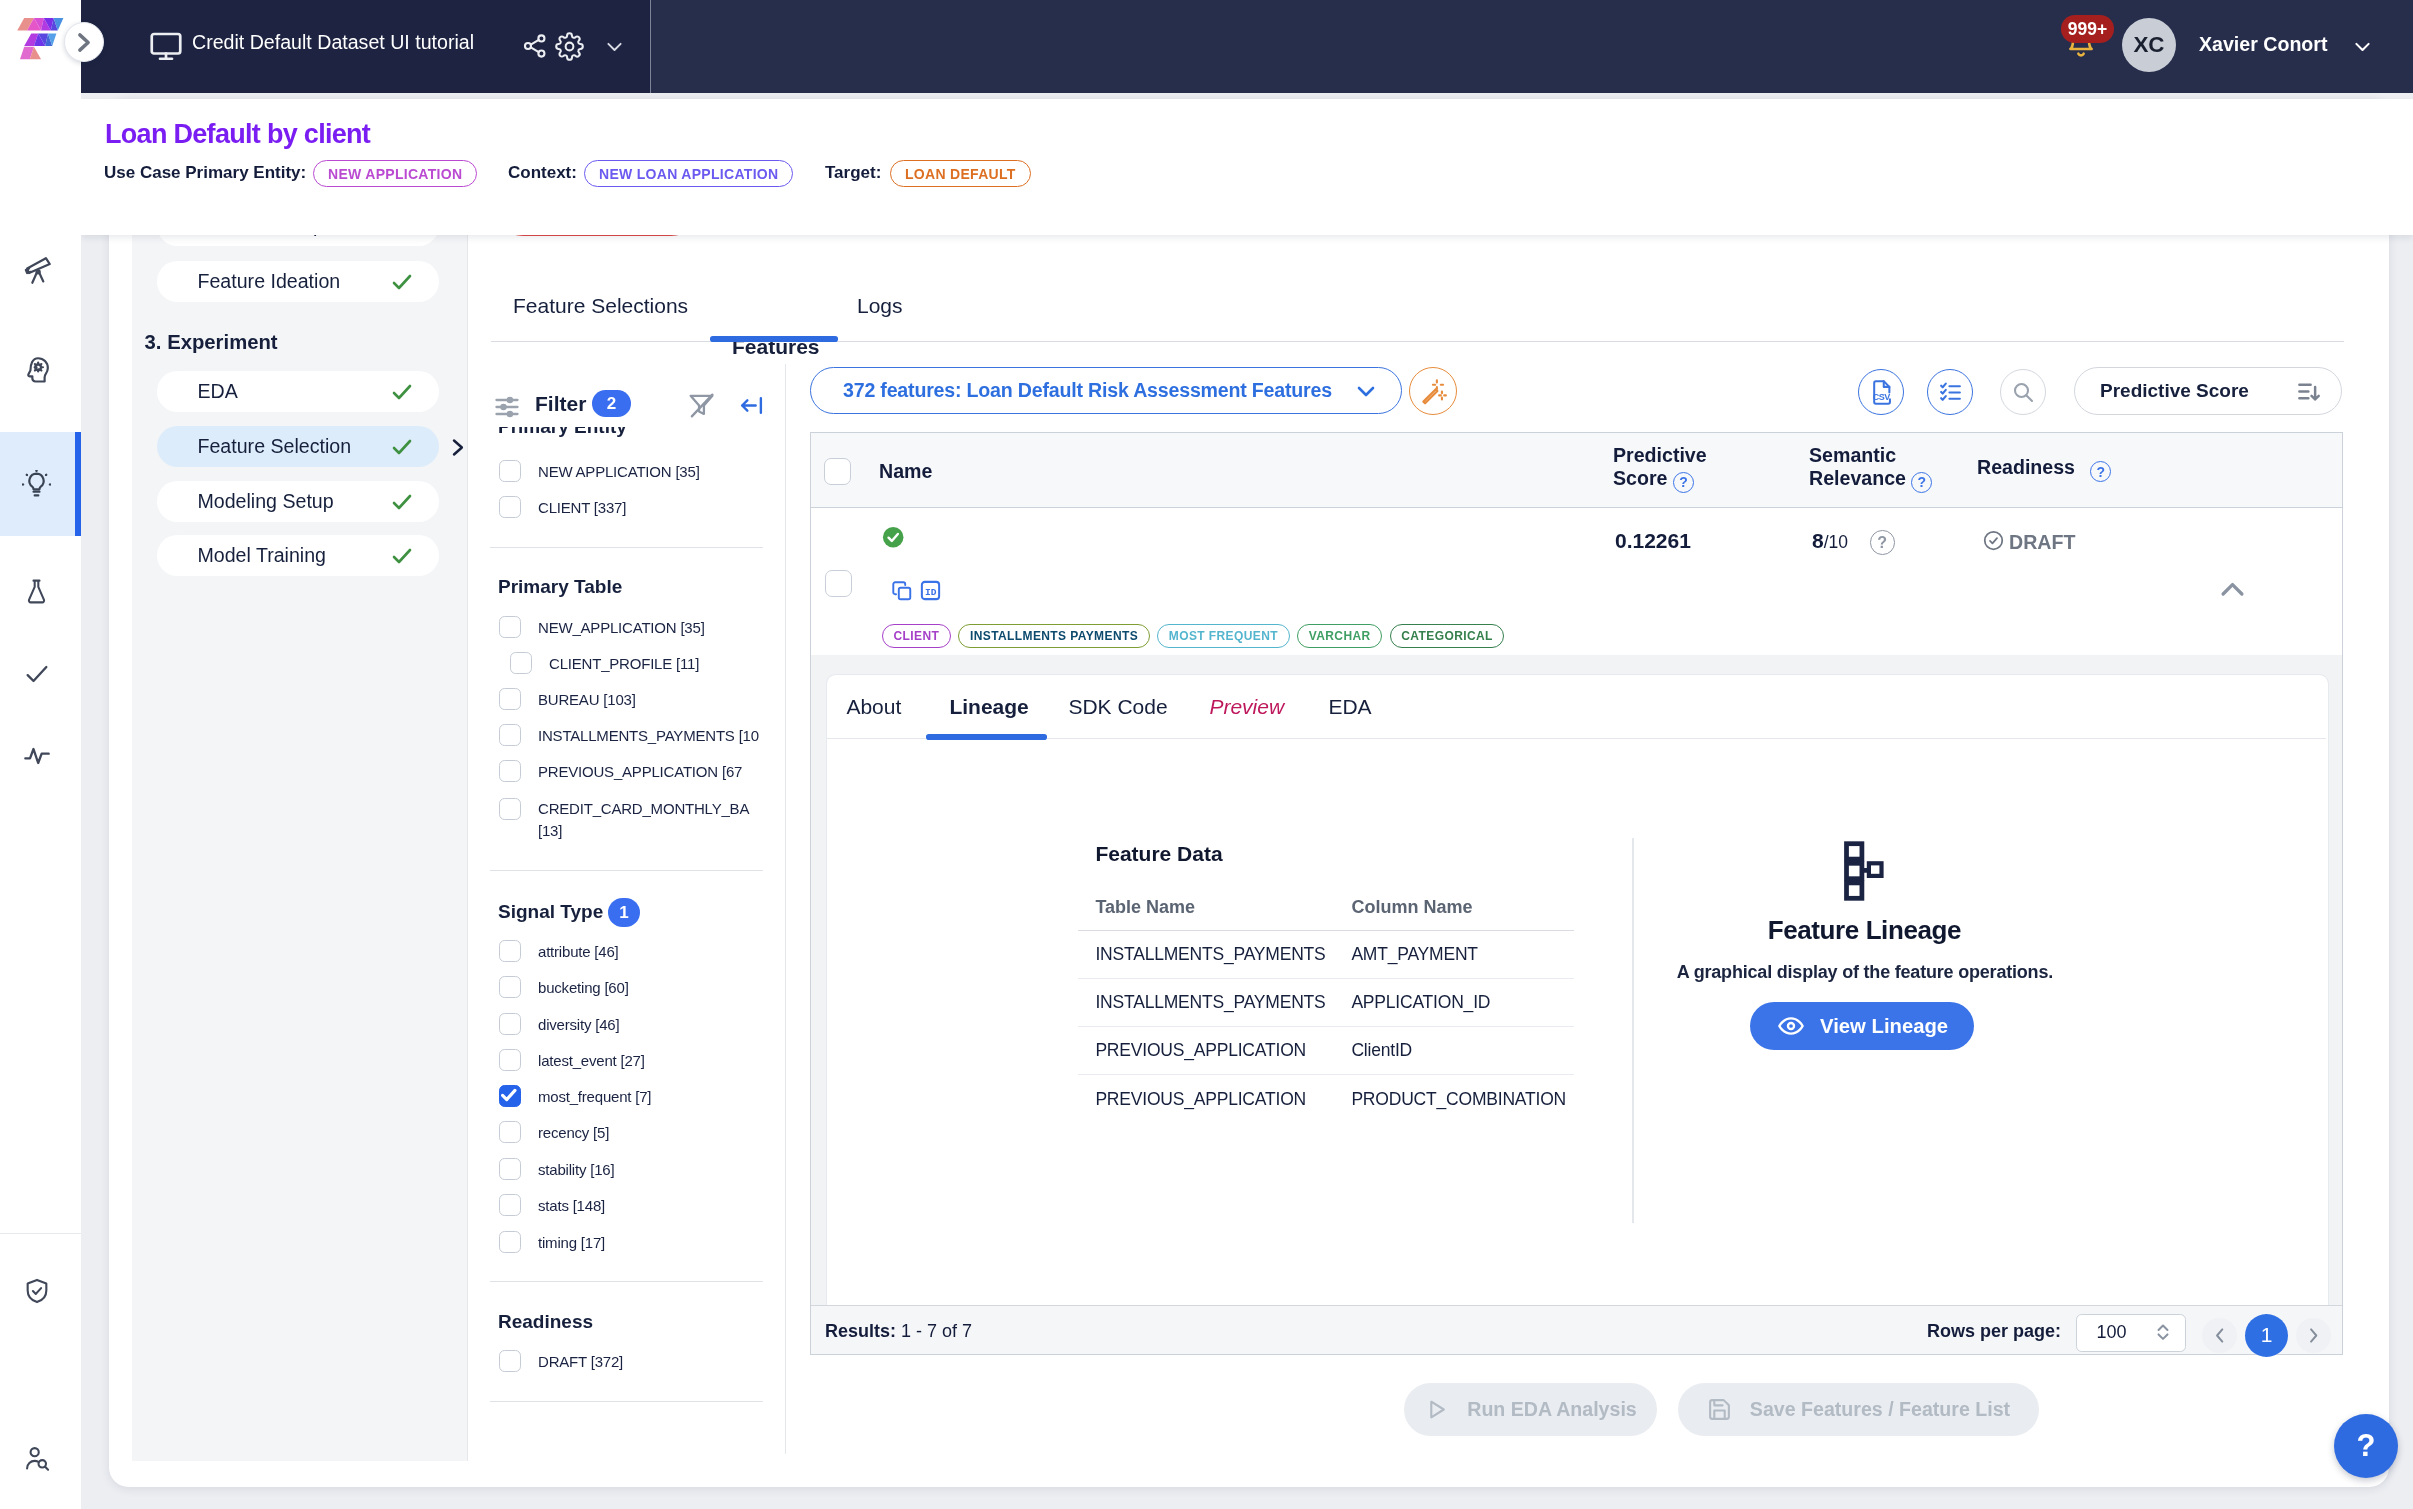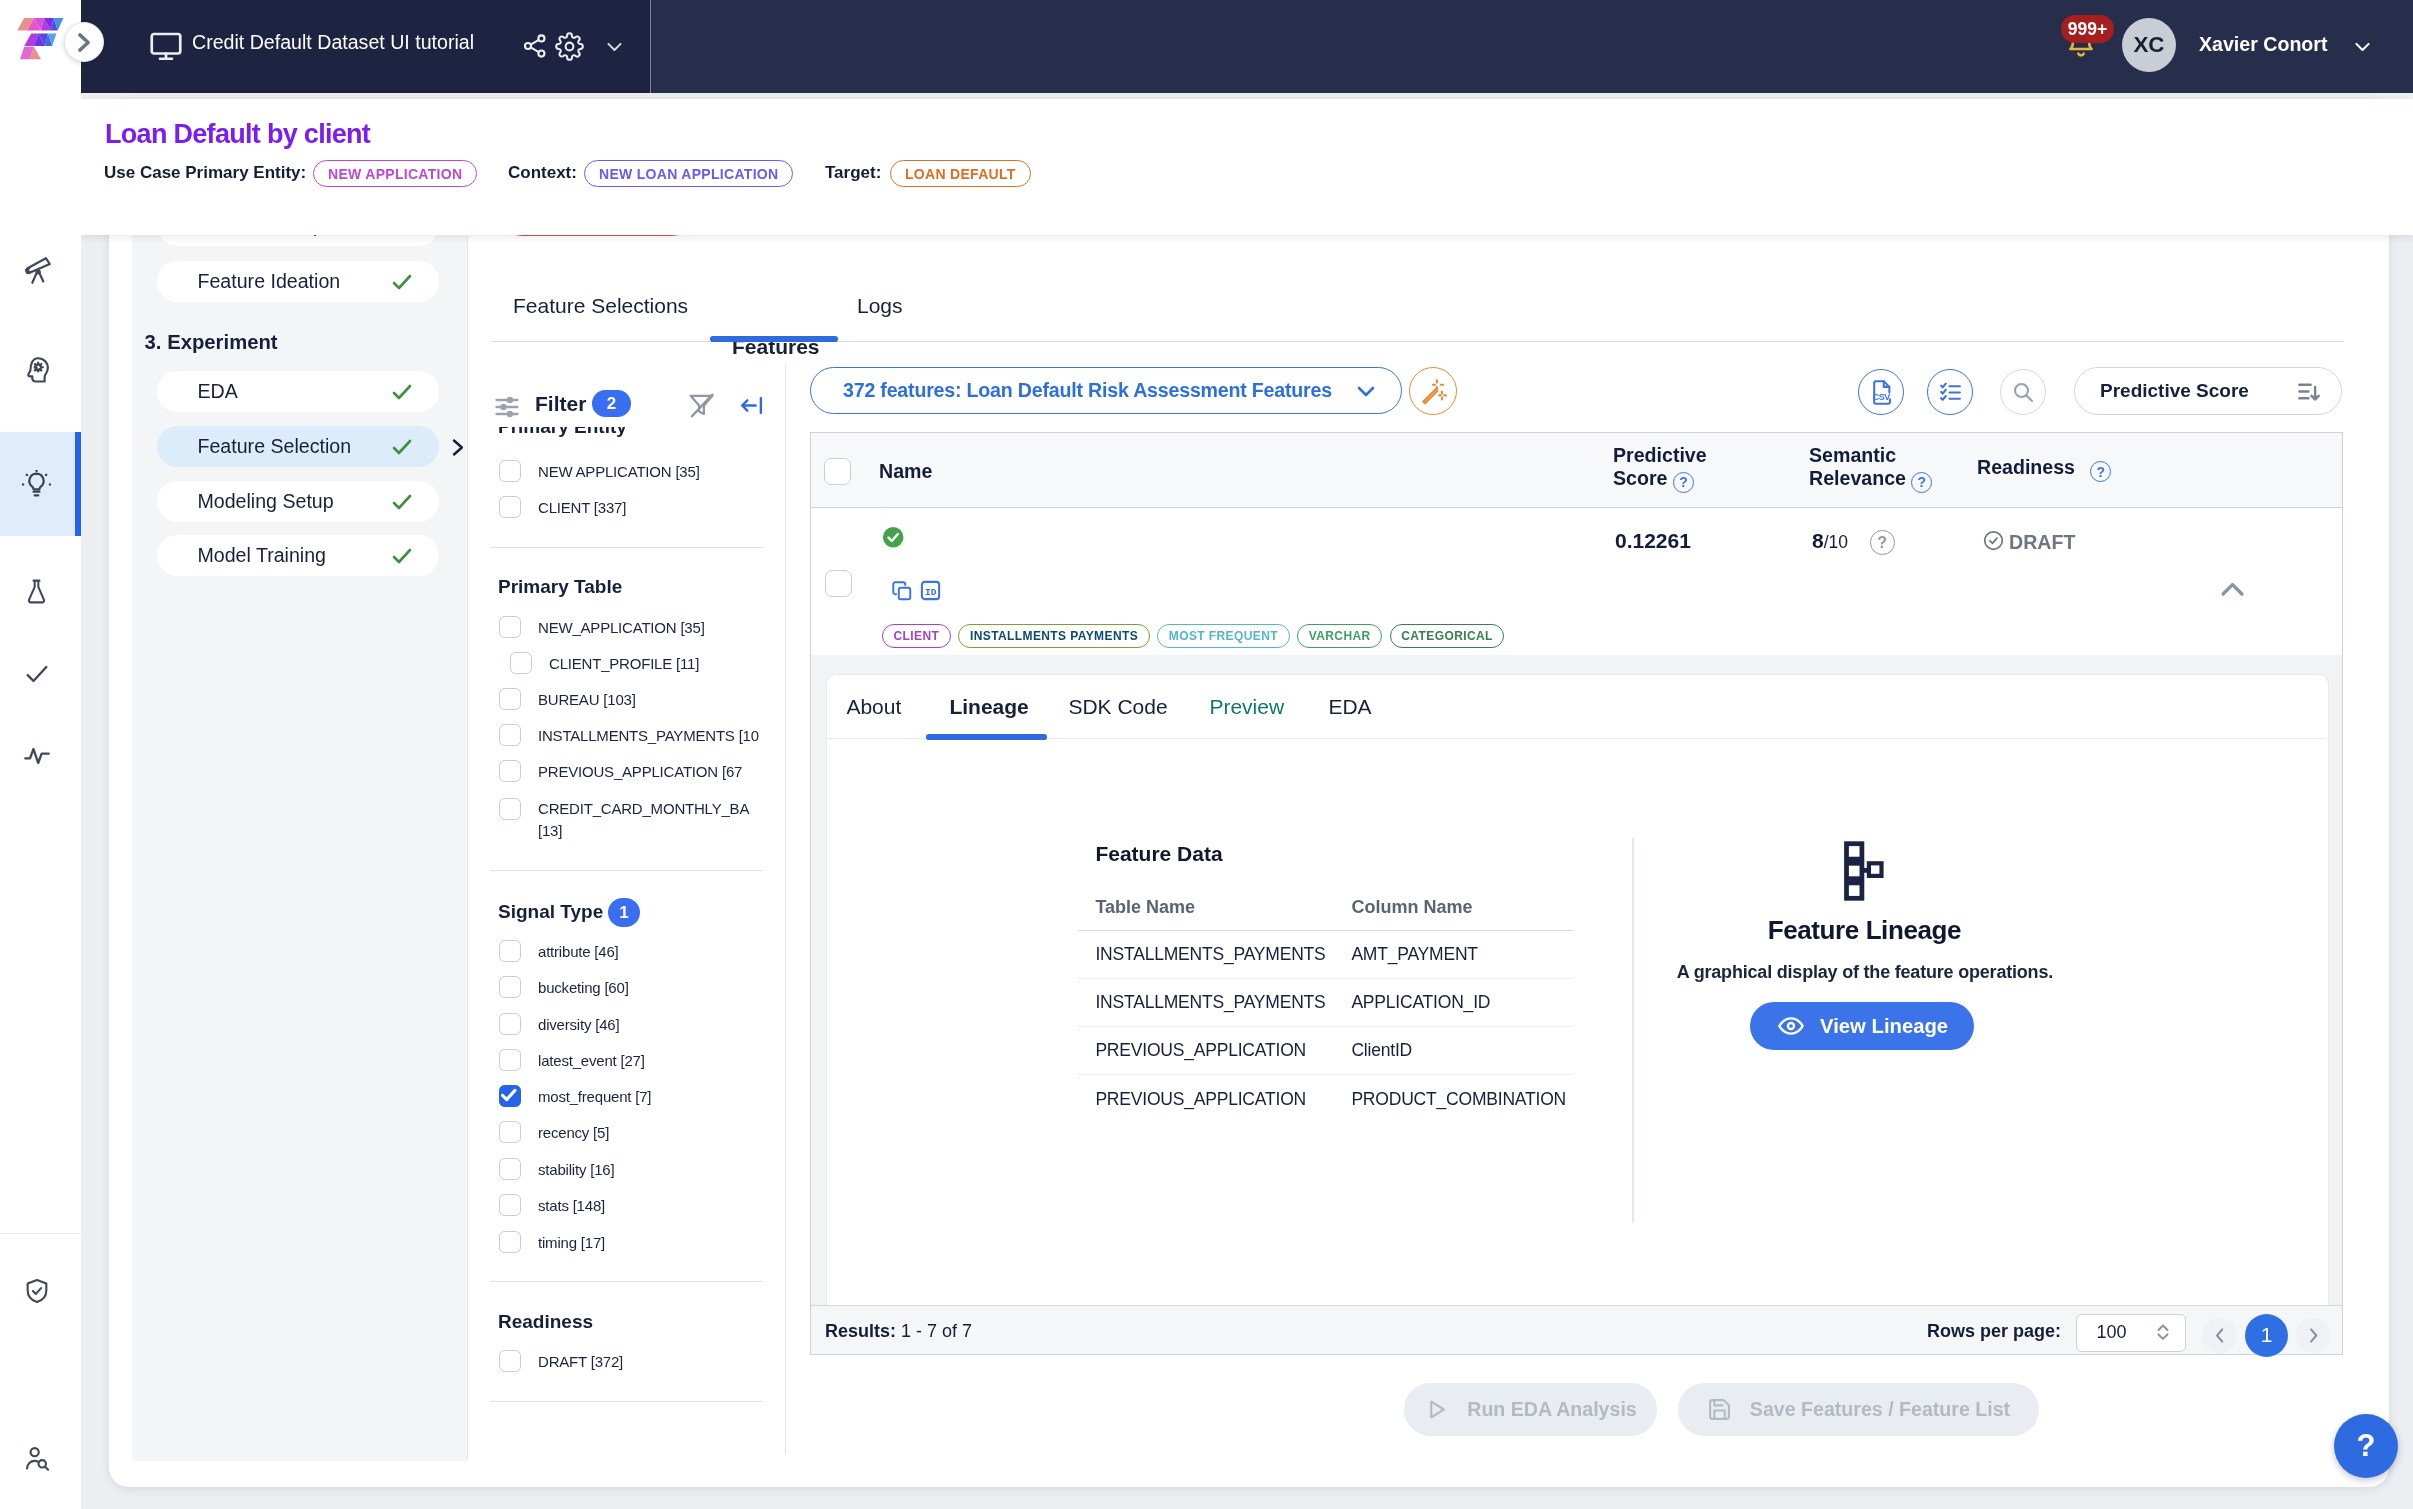--- a/index.html
+++ b/index.html
@@ -412,21 +412,21 @@
             <path d="M3 13L12 4l9 9"></path>
           </svg>
       </div>
       <div id="expand">
         <div id="dcard">
 
           <div class="abs" style="left:0;top:63px;width:1499px;height:1.4px;background:#e4e7ec;"></div>
           <div class="abs" style="left:19px;top:19.6px;font-size:21px;font-weight:500;color:#16203c;">About</div>
           <div class="abs" style="left:122px;top:19.6px;font-size:21px;font-weight:700;color:#16203c;">Lineage</div>
           <div class="abs" style="left:241px;top:19.6px;font-size:21px;font-weight:500;color:#16203c;">SDK Code</div>
-          <div class="abs" style="left:382px;top:19.6px;font-size:21px;font-weight:500;color:#0f766e;">Preview</div>
+          <div class="abs" style="left:382px;top:19.6px;font-size:21px;font-weight:500;color:#be185d;font-style:italic;">Preview</div>
           <div class="abs" style="left:501px;top:19.6px;font-size:21px;font-weight:500;color:#16203c;">EDA</div>
           <div class="abs" style="left:99px;top:59px;width:121px;height:5.6px;background:#2e6be0;border-radius:2.8px;"></div>
 
           <div class="abs" style="left:268px;top:167px;font-size:21px;font-weight:700;color:#10182f;">Feature Data</div>
           <div class="abs" style="left:251px;top:210px;width:496px;">
             <div style="display:flex;height:46px;align-items:center;border-bottom:1.4px solid #d9dde2;">
               <span style="width:273px;padding-left:17px;font-size:18px;font-weight:700;color:#5b6472;">Table Name</span>
               <span style="font-size:18px;font-weight:700;color:#5b6472;">Column Name</span>
             </div>
             <div class="drow">

